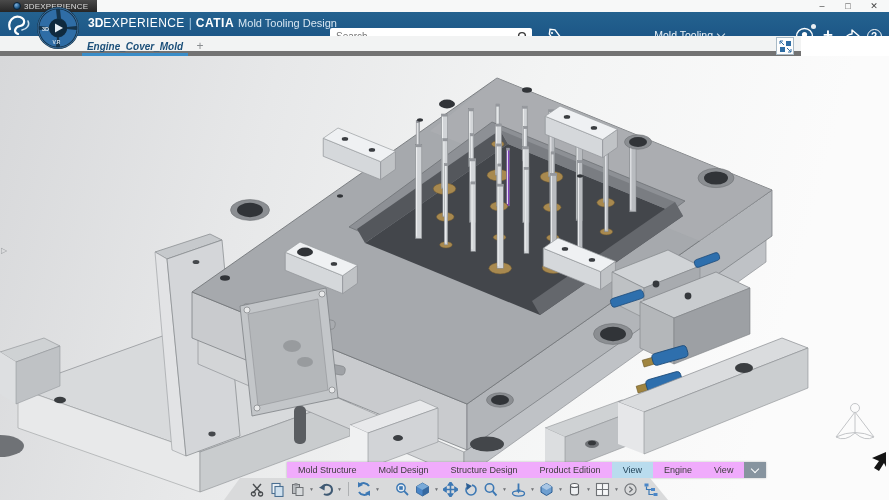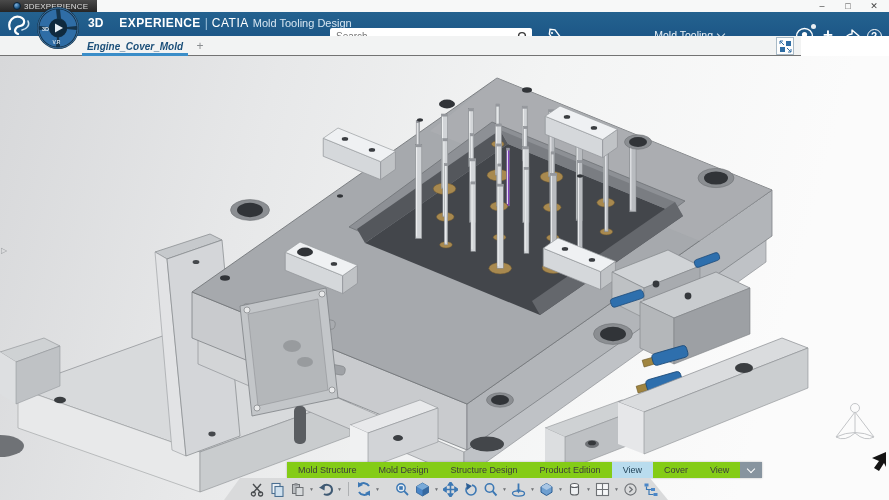--- a/index.html
+++ b/index.html
@@ -16,23 +16,23 @@
   #titlebar .apptitle { font-size:8px; color:#ddd; letter-spacing:.2px; }
   #titlebar .wctl { position:absolute; top:0; height:12px; width:26px; text-align:center;
     font-size:9px; line-height:12px; color:#444; cursor:default; }
 
   
   #appbar { position:absolute; left:0; top:12px; width:889px; height:24px;
     background:linear-gradient(#24628f,#1d5787); color:#fff; }
   #logo { position:absolute; left:6px; top:1px; }
   #brand { position:absolute; left:88px; top:4px; font-size:12px; white-space:nowrap; }
   #brand b { font-weight:bold; }
-  #brand .lt { font-weight:bold; letter-spacing:.4px;padding-left:16px; }
+  #brand .lt { font-weight:normal; letter-spacing:.4px; }
   #brand .pipe { color:#9fc3dd; margin:0 4px; font-weight:lighter; }
-  #brand .catia { font-weight:normal; letter-spacing:.5px;text-align:center; }
+  #brand .catia { font-weight:bold; letter-spacing:.5px;text-align:center; }
   #brand .module { font-size:11px; color:#d7e6f2; margin-left:4px; }
   #searchbox { position:absolute; left:330px; top:16px; width:202px; height:17px;
     background:#fff; border-radius:2px; display:flex; align-items:center; }
   #searchbox input { flex:1; border:none; outline:none; font-size:10px; color:#333;
     padding:0 6px; background:transparent; font-family:"Liberation Sans",sans-serif; }
   #searchbox .mag { width:18px; display:flex; justify-content:center; }
   #tagicon { position:absolute; left:545px; top:15px; }
   #wsarea { position:absolute; right:165px; top:17px; font-size:10.5px; color:#eaf2f8;
     display:flex; align-items:center; gap:5px;margin-left:28px; }
   .chev { width:6px; height:6px; border-right:1.4px solid #dce9f3; border-bottom:1.4px solid #dce9f3;
@@ -46,38 +46,38 @@
   #helpbtn .hcir { width:15px; height:15px; border:1.4px solid #fff; border-radius:50%;
     display:flex; align-items:center; justify-content:center; font-size:10px; font-weight:bold; }
   .badge { position:absolute; right:-1px; top:-1px; width:5px; height:5px; border-radius:50%;
     background:#e9eef2; }
 
   
   #compass { position:absolute; left:36px; top:6px; width:44px; height:44px; z-index:30; }
 
   
   #tabstrip { position:absolute; left:0; top:36px; width:801px; height:20px;
-    background:#f2f3f3; border-bottom:1px solid #737373; }
+    background:#f2f3f3; border-bottom:5px solid #737373; }
   #tabactive { position:absolute; left:82px; top:0; width:106px; height:20px;
     display:flex; align-items:center; justify-content:center;
     font-size:10px; font-style:italic; font-weight:bold; color:#1b4f79; }
   #tabunderline { position:absolute; left:82px; top:17px; width:106px; height:3px; background:#3a8dc8; }
   #newtab { position:absolute; left:192px; top:2px; width:16px; height:16px; text-align:center;
     color:#8a8d90; font-size:12px; line-height:16px; }
   #expandbtn { position:absolute; right:7px; top:1px; width:18px; height:18px;
     background:#fdfdfd; border:1px solid #a9bac6; display:flex; align-items:center; justify-content:center; }
 
   
   #viewport { position:absolute; left:0; top:56px; width:889px; height:444px;
     background:linear-gradient(105deg,#d7d8da 0%,#e7e8e9 28%,#f3f4f4 55%,#fbfbfb 85%); }
   #leftpanel-arrow { position:absolute; left:1px; top:190px; color:#9a9da0; font-size:8px; }
 
   
   #abtabs { position:absolute; left:287px; top:462px; height:16px; display:flex;
-    background:#84cc16; font-size:9px; color:#3c3c3c; align-items:stretch;
+    background:#f0abfc; font-size:9px; color:#3c3c3c; align-items:stretch;
     box-shadow:0 0 2px rgba(0,0,0,.25); }
   #abtabs .abtab { padding:0 11px; display:flex; align-items:center; white-space:nowrap; }
   #abtabs .abtab.active { background:#b9dcee; color:#1c3d52;text-align:right; }
   #abtabs .abchev { width:22px; background:#87949f; display:flex; align-items:center; justify-content:center; }
   #abtabs .abchev .chev { border-color:#fff; margin-top:-2px; }
 
   #abicons { position:absolute; left:224px; top:478px; width:444px; height:22px;
     background:#d9dadb; clip-path:polygon(16px 0, calc(100% - 18px) 0, 100% 100%, 0 100%);
     display:flex; align-items:center; padding:0 24px 0 24px; gap:1px; }
   .ticon { width:19px; height:18px; display:flex; align-items:center; justify-content:center; flex:none; }
@@ -436,21 +436,21 @@
   </svg>
   <span id="leftpanel-arrow">▷</span>
 </div>
 
 <div id="abtabs">
   <div class="abtab">Mold Structure</div>
   <div class="abtab">Mold Design</div>
   <div class="abtab">Structure Design</div>
   <div class="abtab">Product Edition</div>
   <div class="abtab active">View</div>
-  <div class="abtab">Cover</div>
+  <div class="abtab">Engine</div>
   <div class="abtab">View</div>
   <div class="abchev">
       <span class="chev"></span>
     </div>
 </div>
 
 <div id="abicons">
   <span class="ticon">
     <svg width="15" height="15" viewBox="0 0 15 15">
         <line x1="3" y1="2" x2="11" y2="11" stroke="#4a4d50" stroke-width="1.4"></line>

